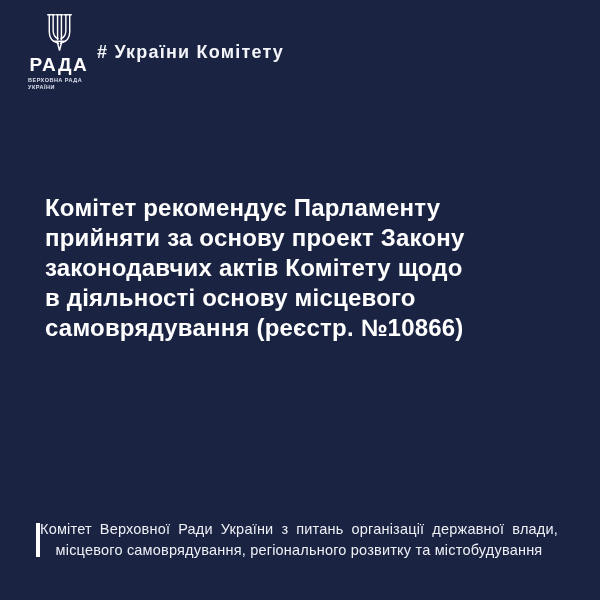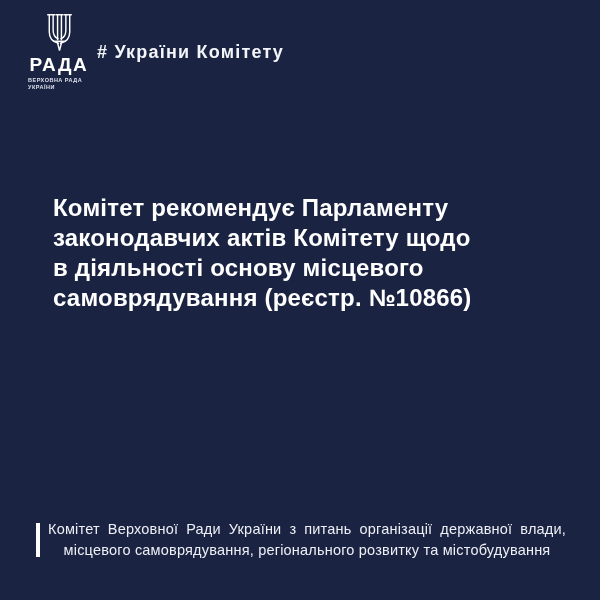--- a/index.html
+++ b/index.html
@@ -60,37 +60,37 @@
   .main-text {
     position: absolute;
     left: 45px; top: 193px;
     width: 500px;
     color: #ffffff;
     font-size: 24px;
     font-weight: 700;
     line-height: 30px;
     letter-spacing: 0.2px;
   }
-  .main-text div { white-space: nowrap; margin-left: 8px; }
+  .main-text div { white-space: nowrap; }
   
   .footer {
     position: absolute;
     left: 36px; top: 519px;
     width: 530px;
     display: flex;
   }
   .footer-bar {
     width: 4px;
     background: #ffffff;
     margin-top: 4px;
     height: 34px;
     flex: 0 0 4px;
   }
   .footer-text {
-    margin-left: 8px;
+    margin-left: 0;
     width: 518px;
     color: #eef0f6;
     font-size: 14.5px;
     line-height: 21px;
     letter-spacing: 0.2px;
   }
   .footer-line1 {
     text-align: justify;
     text-align-last: justify;
   }
@@ -126,20 +126,21 @@
     </span>
     <div class="logo-brand">РАДА</div>
     <div class="logo-sub">ВЕРХОВНА РАДА</div>
     <div class="logo-sub2">УКРАЇНИ</div>
   </div>
 
   <div class="hashtag"># України Комітету</div>
 
   <div class="main-text">
     <div>Комітет рекомендує Парламенту</div>
+    <div>прийняти за основу проект Закону</div>
     <div>законодавчих актів Комітету щодо</div>
     <div>в діяльності основу місцевого</div>
     <div>самоврядування (реєстр. №10866)</div>
   </div>
 
   <div class="footer">
     <div class="footer-bar"></div>
     <div class="footer-text">
       <div class="footer-line1">Комітет Верховної Ради України з питань організації державної влади,</div>
       <div class="footer-line2">місцевого самоврядування, регіонального розвитку та містобудування</div>

